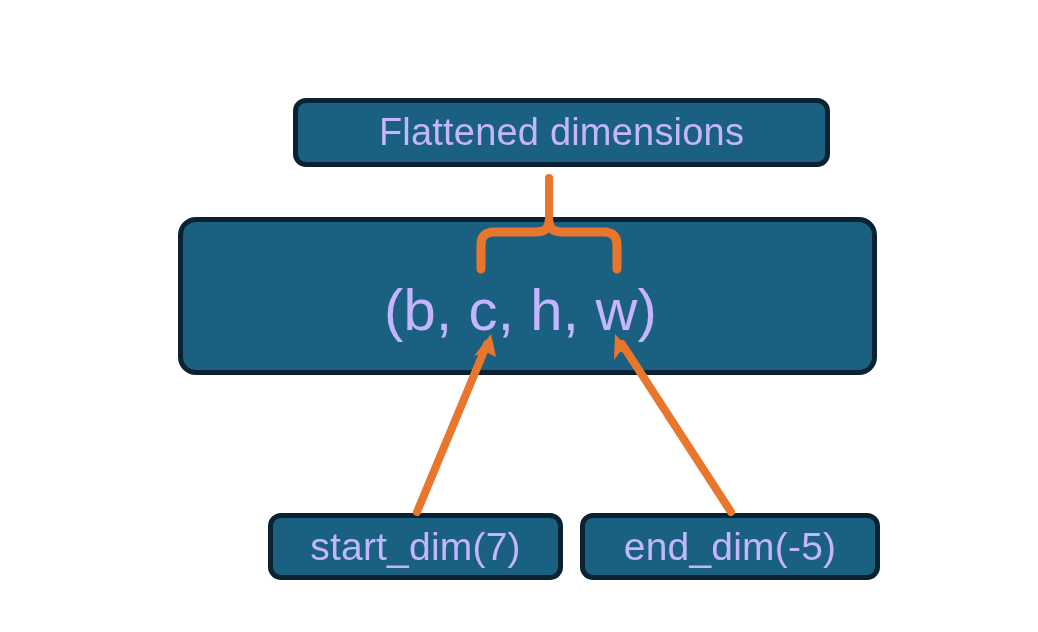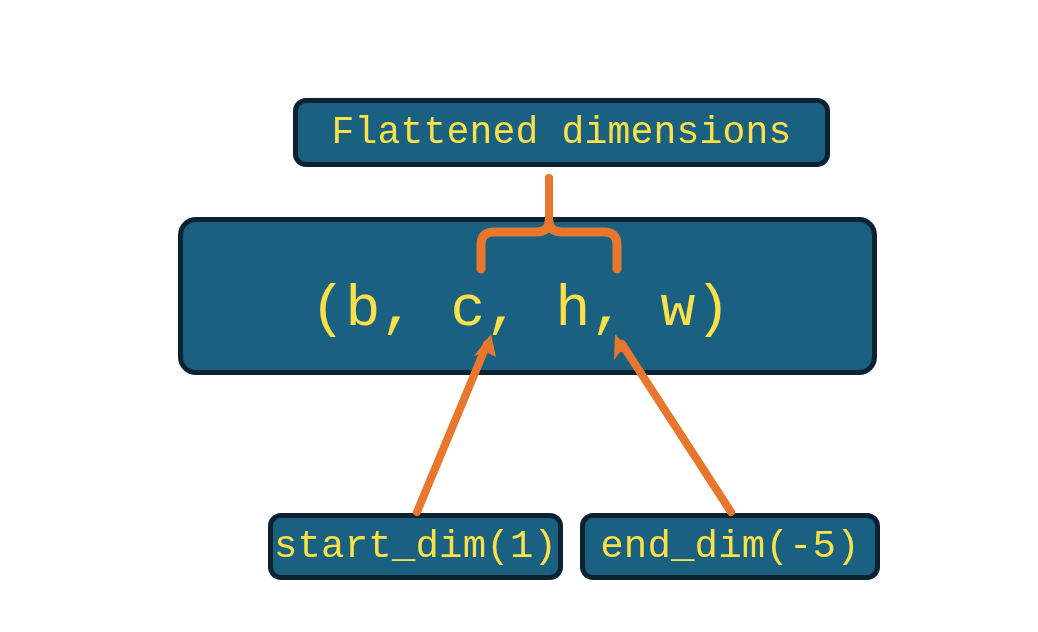--- a/index.html
+++ b/index.html
@@ -19,22 +19,22 @@
   }
   .node {
     position: absolute;
     box-sizing: border-box;
     background: #1a6080;
     border: 5px solid #0c2231;
     border-radius: 14px;
     display: flex;
     align-items: center;
     justify-content: center;
-    color: #fde047;
-    font-family: Liberation Mono, monospace;
+    color: #c4b5fd;
+    font-family: Liberation Sans, sans-serif;
     font-weight: 400;
     letter-spacing: 0.2px;
     white-space: nowrap;
     user-select: none;
   }
   #node-flattened {
     left: 293px;
     top: 98px;
     width: 537px;
     height: 69px;
@@ -91,21 +91,21 @@
 
   <div class="node" id="node-flattened">
     <span>Flattened dimensions</span>
   </div>
 
   <div class="node" id="node-shape">
     <span class="shape-label">(b, c, h, w)</span>
   </div>
 
   <div class="node" id="node-start-dim">
-    <span>start_dim(1)</span>
+    <span>start_dim(7)</span>
   </div>
 
   <div class="node" id="node-end-dim">
     <span>end_dim(-5)</span>
   </div>
 
   <svg id="annotations" viewBox="0 0 1038 632">
 
     <path d="M 481 269
              L 481 245

